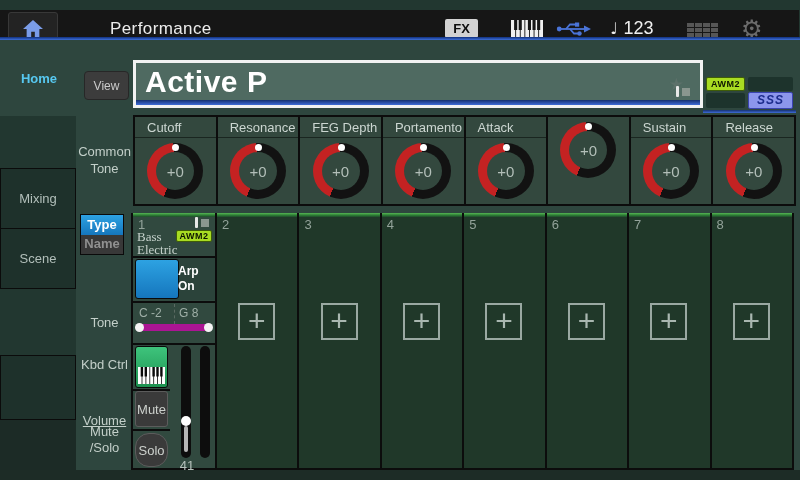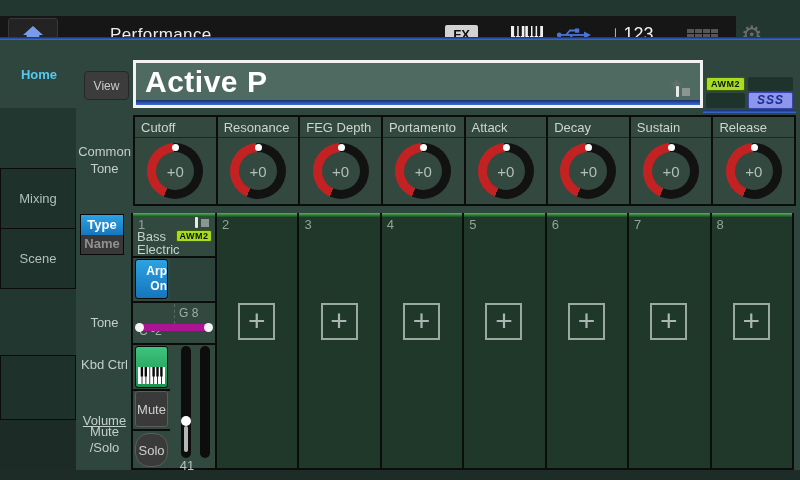--- a/index.html
+++ b/index.html
@@ -1,20 +1,20 @@
 <!DOCTYPE html>
 <html><head>
 <meta charset="utf-8">
 <style>
   * { margin:0; padding:0; box-sizing:border-box; }
   html,body { width:800px; height:480px; background:#1d2c26; font-family:"Liberation Sans", sans-serif; }
   #root { position:relative; width:800px; height:480px; background:#223730; overflow:hidden; }
 
   
-  .topbar { position:absolute; left:0; top:16px; width:736px; height:37px; background:#161616; }
+  .topbar { position:absolute; left:0; top:10px; width:799px; height:37px; background:#161616; }
   .accent-line { position:absolute; left:0; top:37px; width:800px; height:3px;
                  background:linear-gradient(180deg,#10307e,#3e6fd8); }
   .home-btn { position:absolute; left:8px; top:2px; width:50px; height:33px; background:#232323;
               border:1px solid #383838; border-radius:3px; display:flex; align-items:center; justify-content:center; }
   .topbar-title { position:absolute; left:110px; top:0; height:37px; line-height:37px; color:#ececec;
                   font-size:17px; letter-spacing:.4px; }
   .fx-badge { position:absolute; left:445px; top:9px; width:33px; height:19px; background:#d2d2d2;
               border-radius:2px; color:#0e0e0e; font-weight:bold; font-size:13px; text-align:center; line-height:19px; }
   .kbd-icon { position:absolute; left:511px; top:10px; width:32px; height:18px; }
   .usb-icon { position:absolute; left:556px; top:11px; width:36px; height:16px; }
@@ -27,21 +27,21 @@
   .gear-icon { position:absolute; left:741px; top:4px; font-size:24px; color:#6b6b6b; line-height:30px;
                font-family:"DejaVu Sans", sans-serif; }
 
   
   .main-bg { position:absolute; left:76px; top:40px; width:724px; height:430px; background:#2e463e; }
   .bottom-strip { position:absolute; left:0; top:470px; width:800px; height:10px; background:#1d2c26; }
   .side-tab { position:absolute; left:0; width:76px; background:#1e312b; border:1px solid #0b0b0b;
               color:#b2bfba; font-size:13px; display:flex; flex-direction:column; align-items:center;
               justify-content:center; line-height:17px; text-align:center; cursor:default; }
   .side-tab.active { background:#2e463e; border:none; color:#57c8f0; font-weight:bold; width:78px; }
-  #tab-home   { top:40px;  height:68px; }
+  #tab-home   { top:40px;  height:76px; }
   #tab-motion { top:108px; height:61px; }
   #tab-mixing { top:168px; height:61px; }
   #tab-scene  { top:228px; height:61px; }
   #tab-play   { top:288px; height:68px; }
   #tab-empty  { top:355px; height:65px; }
   .side-rest  { position:absolute; left:0; top:420px; width:76px; height:60px; background:#1c2b26; }
 
   
   .view-btn { position:absolute; left:84px; top:71px; width:45px; height:29px; background:#3c3c3c;
               border:1px solid #272727; border-radius:4px; color:#cbcbcb; font-size:12px;
@@ -69,21 +69,21 @@
   .badge-underline { position:absolute; left:703px; top:110px; width:93px; height:3px;
                      background:linear-gradient(180deg,#15306e,#3f6cd8); }
 
   
   .common-label { position:absolute; left:76px; top:143px; width:57px; text-align:center; color:#c3cfc9;
                   font-size:13px; line-height:17px; }
   .knob-row { position:absolute; left:133px; top:115px; width:663px; height:91px; display:flex;
               border:2px solid #0c0c0c; background:#33483e; }
   .knob-cell { flex:1; position:relative; }
   .knob-cell + .knob-cell { border-left:2px solid #0c0c0c; }
-  .knob-label { height:21px; padding:3px 0 0 6px; font-size:13px; color:#ccd6d1;
+  .knob-label { height:21px; padding:3px 0 0 12px; font-size:13px; color:#ccd6d1;
                 border-bottom:1px solid #1a2620; white-space:nowrap; overflow:hidden; }
   .knob { position:relative; width:56px; height:56px; margin:5px auto 0; border-radius:50%;
           background:conic-gradient(#121212 0deg 204deg, #c42222 204deg 356deg, #121212 356deg 360deg); }
   .knob-face { position:absolute; inset:9px; border-radius:50%; background:#33483e; display:flex;
                align-items:center; justify-content:center; color:#b3bfb9; font-size:15px; }
   .knob-dot { position:absolute; top:1px; left:50%; margin-left:-3px; width:7px; height:7px;
               background:#ffffff; border-radius:50%; }
 
   
   .tn-box { position:absolute; left:80px; top:214px; width:44px; height:41px; border:1px solid #0a0a0a; }
@@ -104,29 +104,29 @@
   .part-col + .part-col { border-left:2px solid #0c0c0c; }
   .part1 { flex:none; width:82px; background:#31493f; }
   .green-bar { position:absolute; left:0; top:0; right:0; height:4px;
                background:linear-gradient(180deg,#57b554,#2c7c34 55%,#1f4a2c); }
   .part-num { position:absolute; left:5px; top:4px; color:#93a39a; font-size:13px; }
   .plus-btn { position:absolute; left:50%; top:90px; width:37px; height:37px; margin-left:-19px;
               border:2px solid #9aa9a2; color:#a9b7b0; font-size:30px; font-weight:normal;
               text-align:center; line-height:32px; }
 
   
-  .p1-name { position:absolute; left:4px; color:#c6d2cc; font-size:13px; }
+  .p1-name { position:absolute; left:4px; color:#c6d2cc; font-size:13px;font-family:Liberation Serif, serif; }
   .p1-awm2 { position:absolute; right:3px; top:17px; width:36px; height:12px; line-height:10px; }
   .p1-line { position:absolute; left:0; right:0; height:2px; background:#0c0c0c; }
   .p1-line-part { position:absolute; left:0; width:37px; height:2px; background:#0c0c0c; }
   .arp-rest { position:absolute; left:37px; right:0; top:45px; height:42px; background:#2b433a; }
   .arp-btn { position:absolute; left:2px; top:46px; width:33px; height:40px; border:1px solid #0a0a0a;
              border-radius:3px; background:linear-gradient(180deg,#2da2e2,#1576bd); color:#ffffff;
-             font-weight:bold; font-size:12px; text-align:right; line-height:15px; padding-top:4px; }
-  .range-low  { position:absolute; left:6px;  top:93px; color:#9fafa7; font-size:12px;margin-top:18px; }
+             font-weight:bold; font-size:12px; text-align:left; line-height:15px; padding-top:4px;padding-left:42px; }
+  .range-low  { position:absolute; left:6px;  top:93px; color:#9fafa7; font-size:12px; }
   .range-high { position:absolute; left:46px; top:93px; color:#9fafa7; font-size:12px; }
   .range-dash { position:absolute; left:41px; top:91px; height:20px; border-left:1px dashed #5a6a62; }
   .range-slider { position:absolute; left:4px; top:111px; width:74px; height:7px; background:#ab1593; border-radius:3px; }
   .range-slider .h { position:absolute; top:-1px; width:9px; height:9px; background:#f4f4f4; border-radius:50%; }
   .range-slider .h.left { left:-2px; } .range-slider .h.right { right:-2px; }
   .kbd-btn { position:absolute; left:2px; top:133px; width:33px; height:42px; border:1px solid #0a0a0a;
              border-radius:3px; background:linear-gradient(180deg,#3ec47c,#1d9150);
              display:flex; align-items:flex-end; justify-content:center; padding-bottom:3px; }
   .ms-btn { position:absolute; left:2px; width:33px; background:#3a3a3a; border:1px solid #5c5c5c;
             border-radius:3px; color:#ccd0cc; font-size:13px; display:flex; align-items:center; justify-content:center; }
@@ -269,21 +269,20 @@
       </div>
     </div>
     <div class="knob-cell">
       <div class="knob-label">Attack</div>
       <div class="knob">
         <div class="knob-face">+0</div>
         <div class="knob-dot"></div>
       </div>
     </div>
     <div class="knob-cell">
-      <div class="knob-label">Decay</div>
       <div class="knob">
         <div class="knob-face">+0</div>
         <div class="knob-dot"></div>
       </div>
     </div>
     <div class="knob-cell">
       <div class="knob-label">Sustain</div>
       <div class="knob">
         <div class="knob-face">+0</div>
         <div class="knob-dot"></div>

